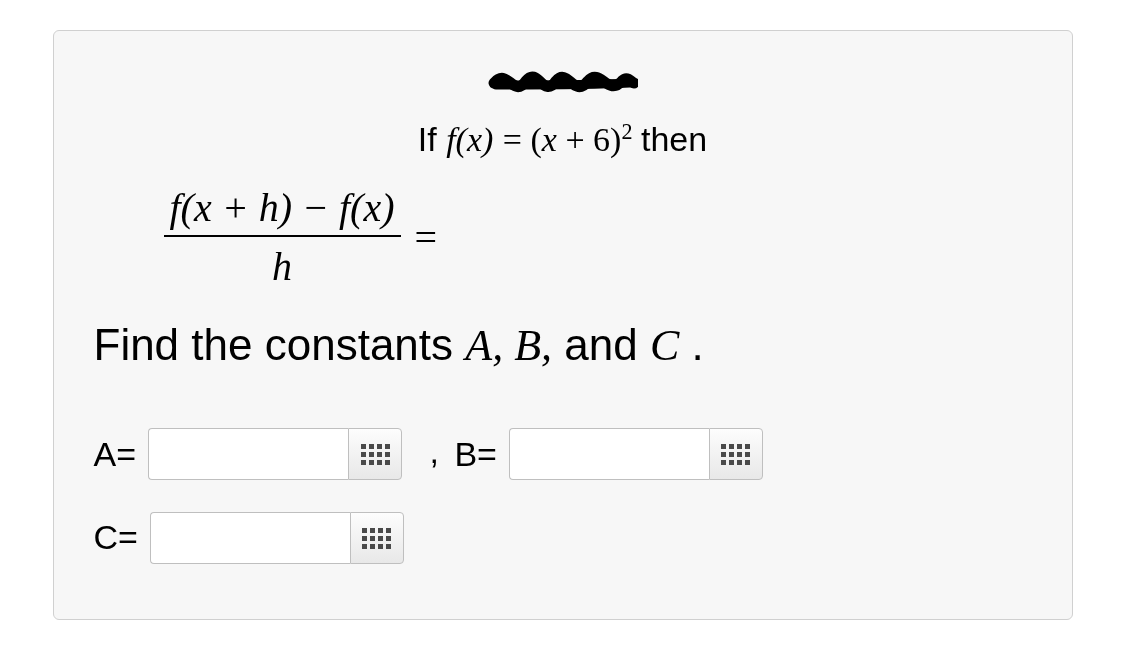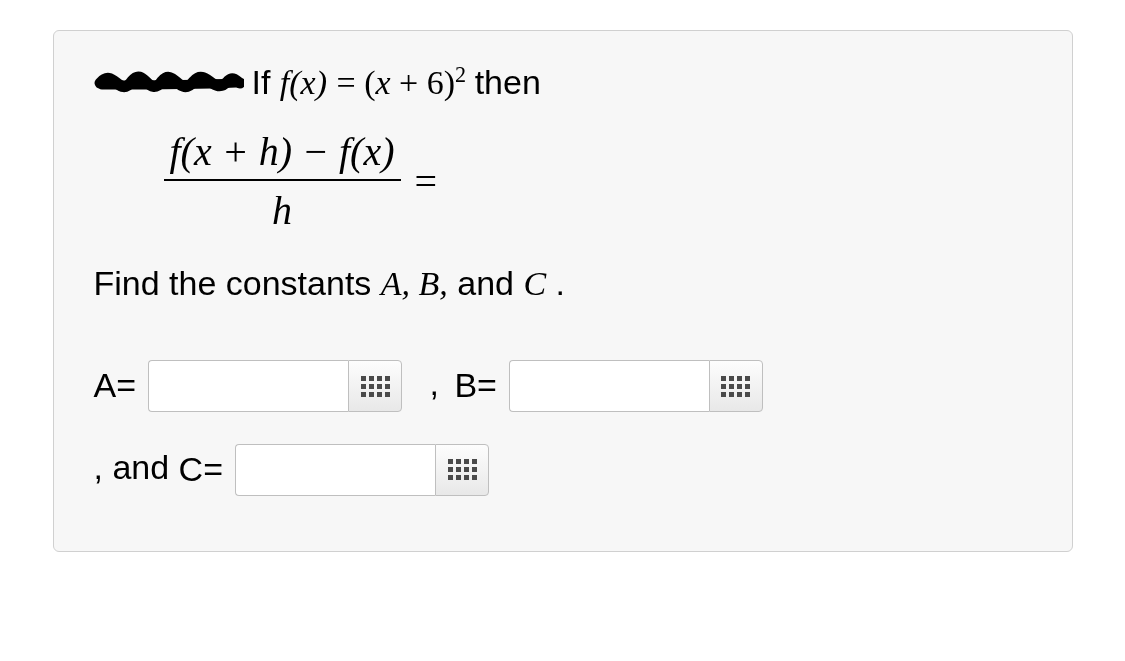--- a/index.html
+++ b/index.html
@@ -17,21 +17,22 @@
       background: #f7f7f7;
       padding: 30px 40px 40px 40px;
       width: 1020px;
       margin: 0 auto;
     }
     .line1 {
       font-size: 34px;
       margin-bottom: 25px;
       display: flex;
       align-items: center;
-      gap: 8px;
+      gap: 16px;
+      flex-direction: column;
     }
     .scribble {
       display: inline-block;
       vertical-align: middle;
     }
     .math-italic {
       font-family: 'Times New Roman', Georgia, serif;
       font-style: italic;
     }
     .math-roman {
@@ -55,21 +56,21 @@
     .fraction .num {
       padding: 0 6px 4px 6px;
     }
     .fraction .den {
       border-top: 2px solid #000;
       padding: 6px 6px 0 6px;
       width: 100%;
       text-align: center;
     }
     .instruction {
-      font-size: 34px;
+      font-size: 44px;
       margin: 18px 0 40px 0;
     }
     .answer-rows {
       font-size: 34px;
       line-height: 2.4;
     }
     .answer-group {
       display: inline-flex;
       align-items: center;
       vertical-align: middle;
@@ -209,21 +210,20 @@
                 <span></span>
                 <span></span>
                 <span></span>
             </span>
           </button>
         </span>
       </span>
     </div>
 
     <div>
-      <span>, and </span>
 
       <span class="answer-group">
         <span class="answer-label">C=</span>
         <span class="input-wrap">
           <input class="answer-input" type="text" value="" style="">
           <button class="keypad-btn">
             <span class="keypad-grid">
               <span></span>
                 <span></span>
                 <span></span>

